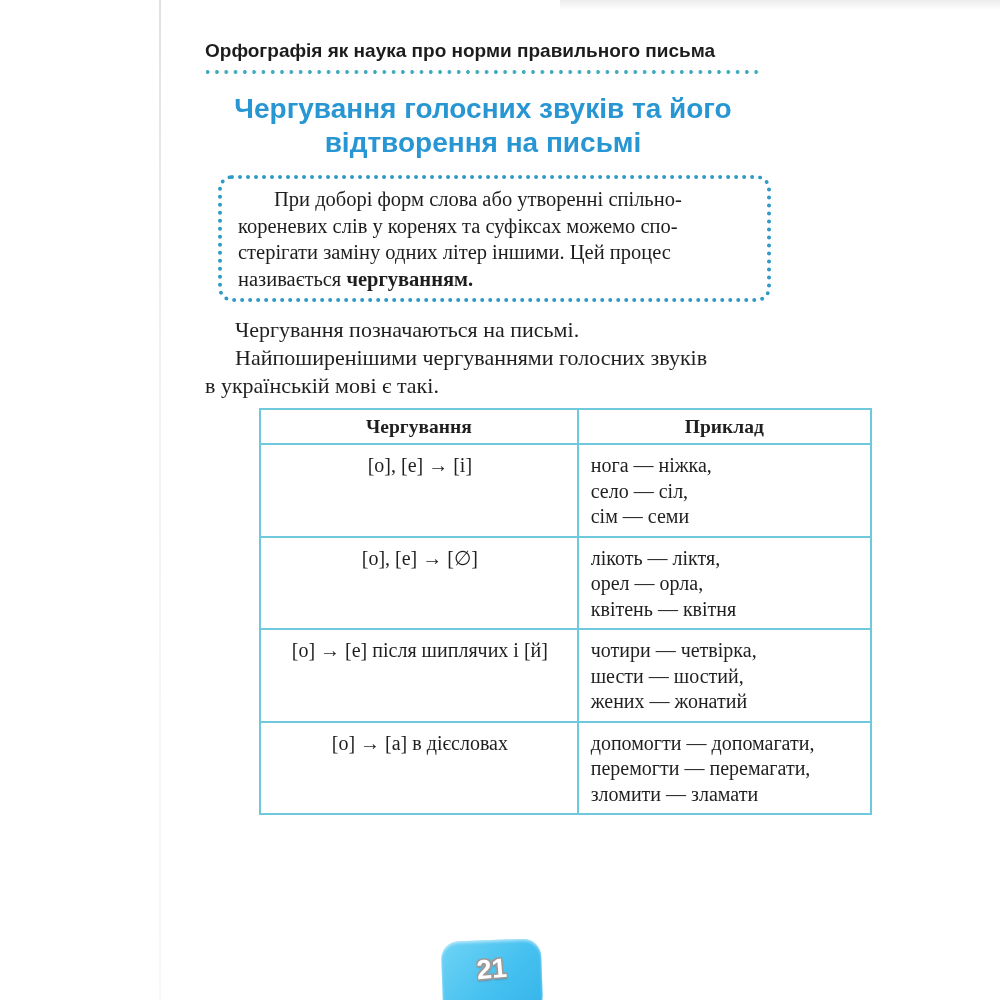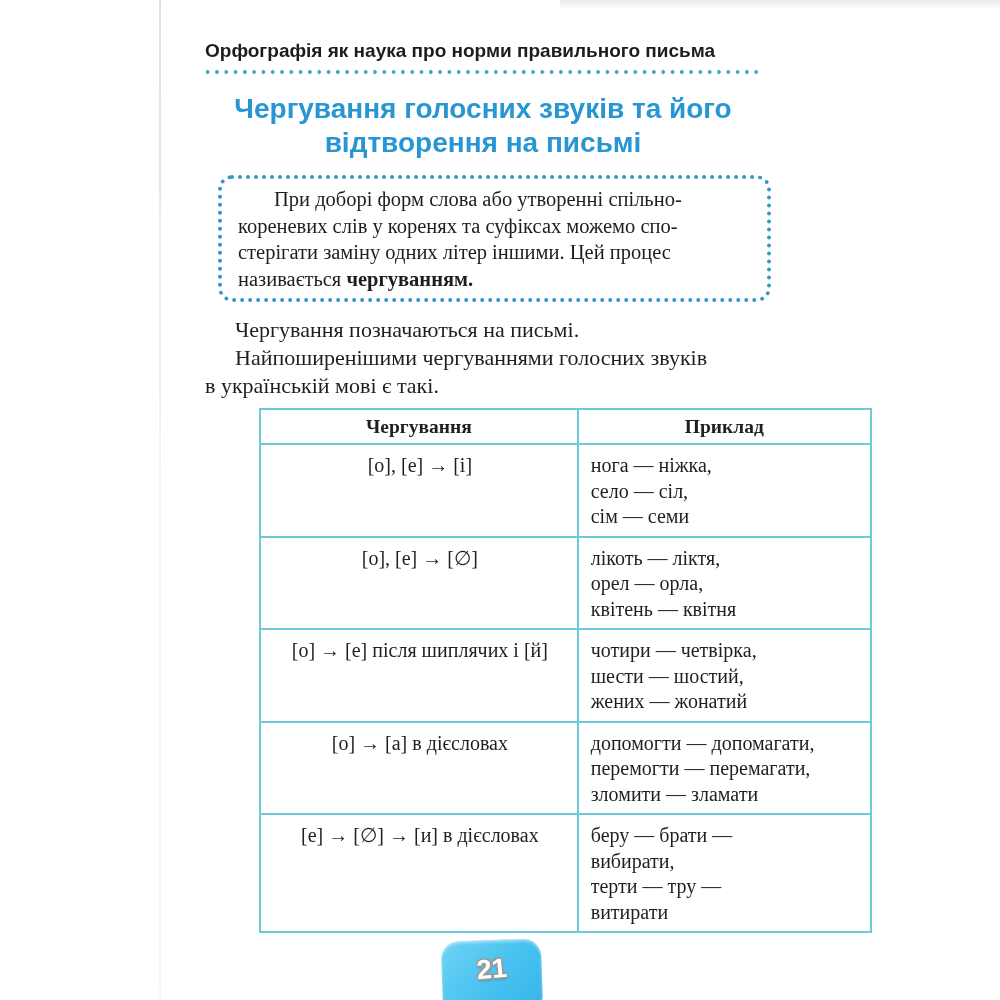--- a/index.html
+++ b/index.html
@@ -165,27 +165,18 @@
         </td>
       </tr>
       <tr>
         <td class="col-alt">[о] → [а] в дієсловах</td>
         <td class="col-ex">
           <div>допомогти — допомагати,</div>
           <div>перемогти — перемагати,</div>
           <div>зломити — зламати</div>
         </td>
       </tr>
-      <tr>
-        <td class="col-alt">[е] → [∅] → [и] в дієсловах</td>
-        <td class="col-ex">
-          <div>беру — брати —</div>
-          <div>вибирати,</div>
-          <div>терти — тру —</div>
-          <div>витирати</div>
-        </td>
-      </tr>
     </tbody>
 </table>
 
 <div class="page-badge">
   <span class="num">21</span>
 </div>
 
 </body></html>

